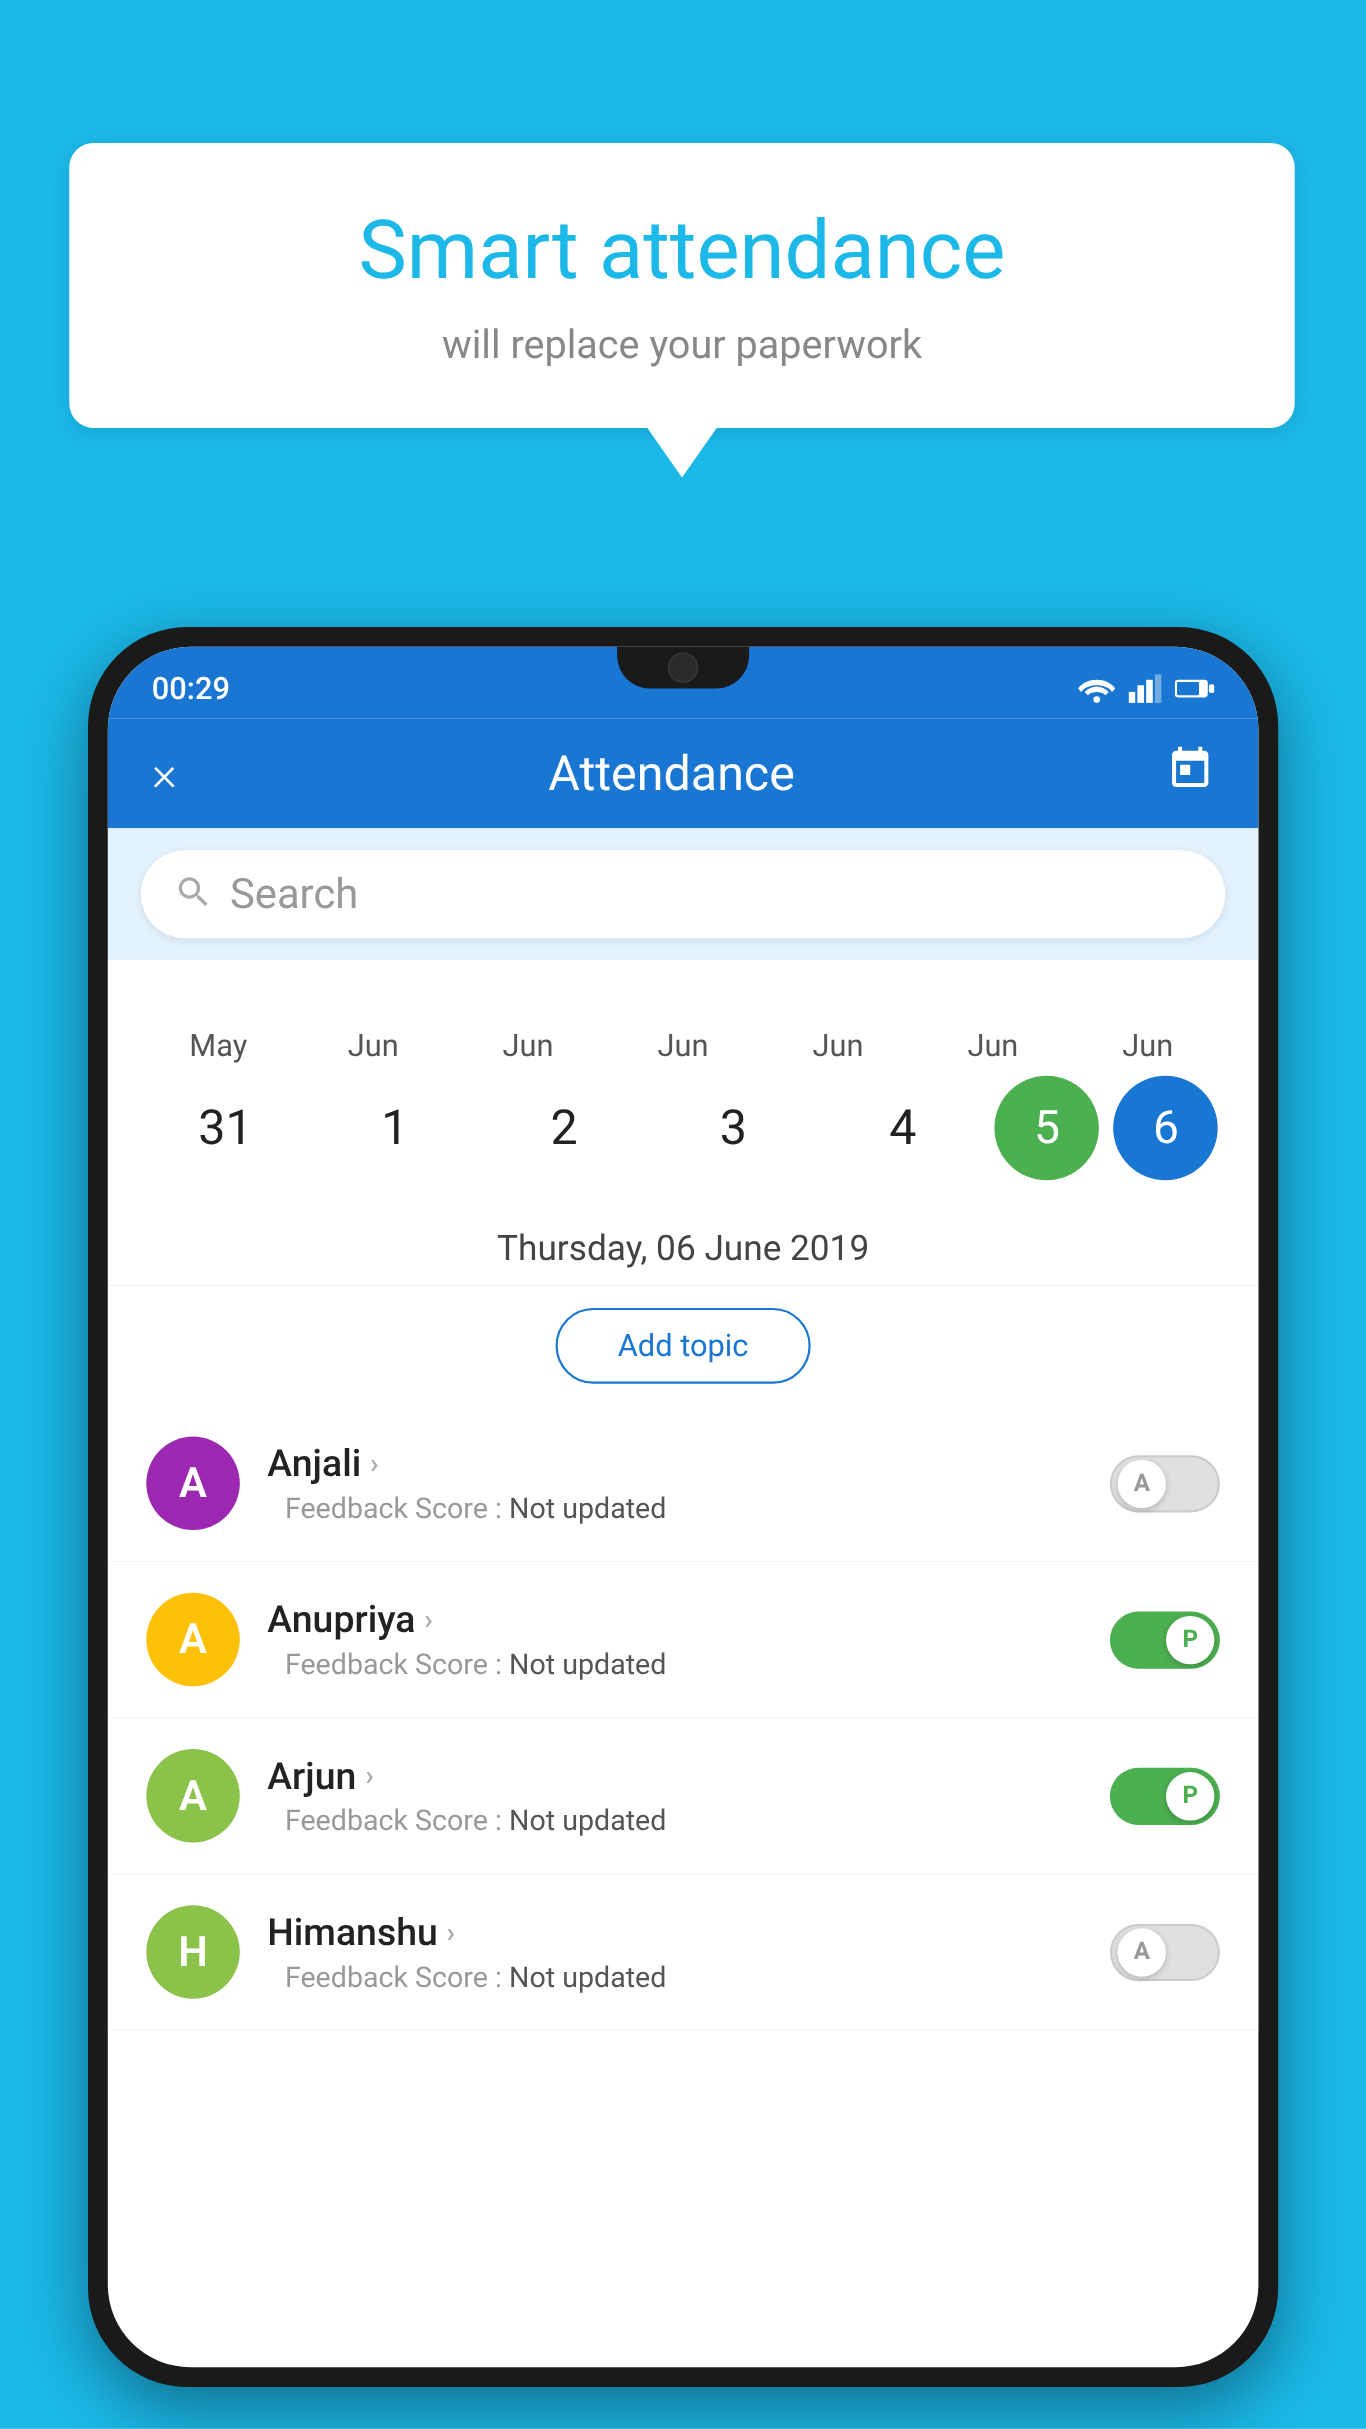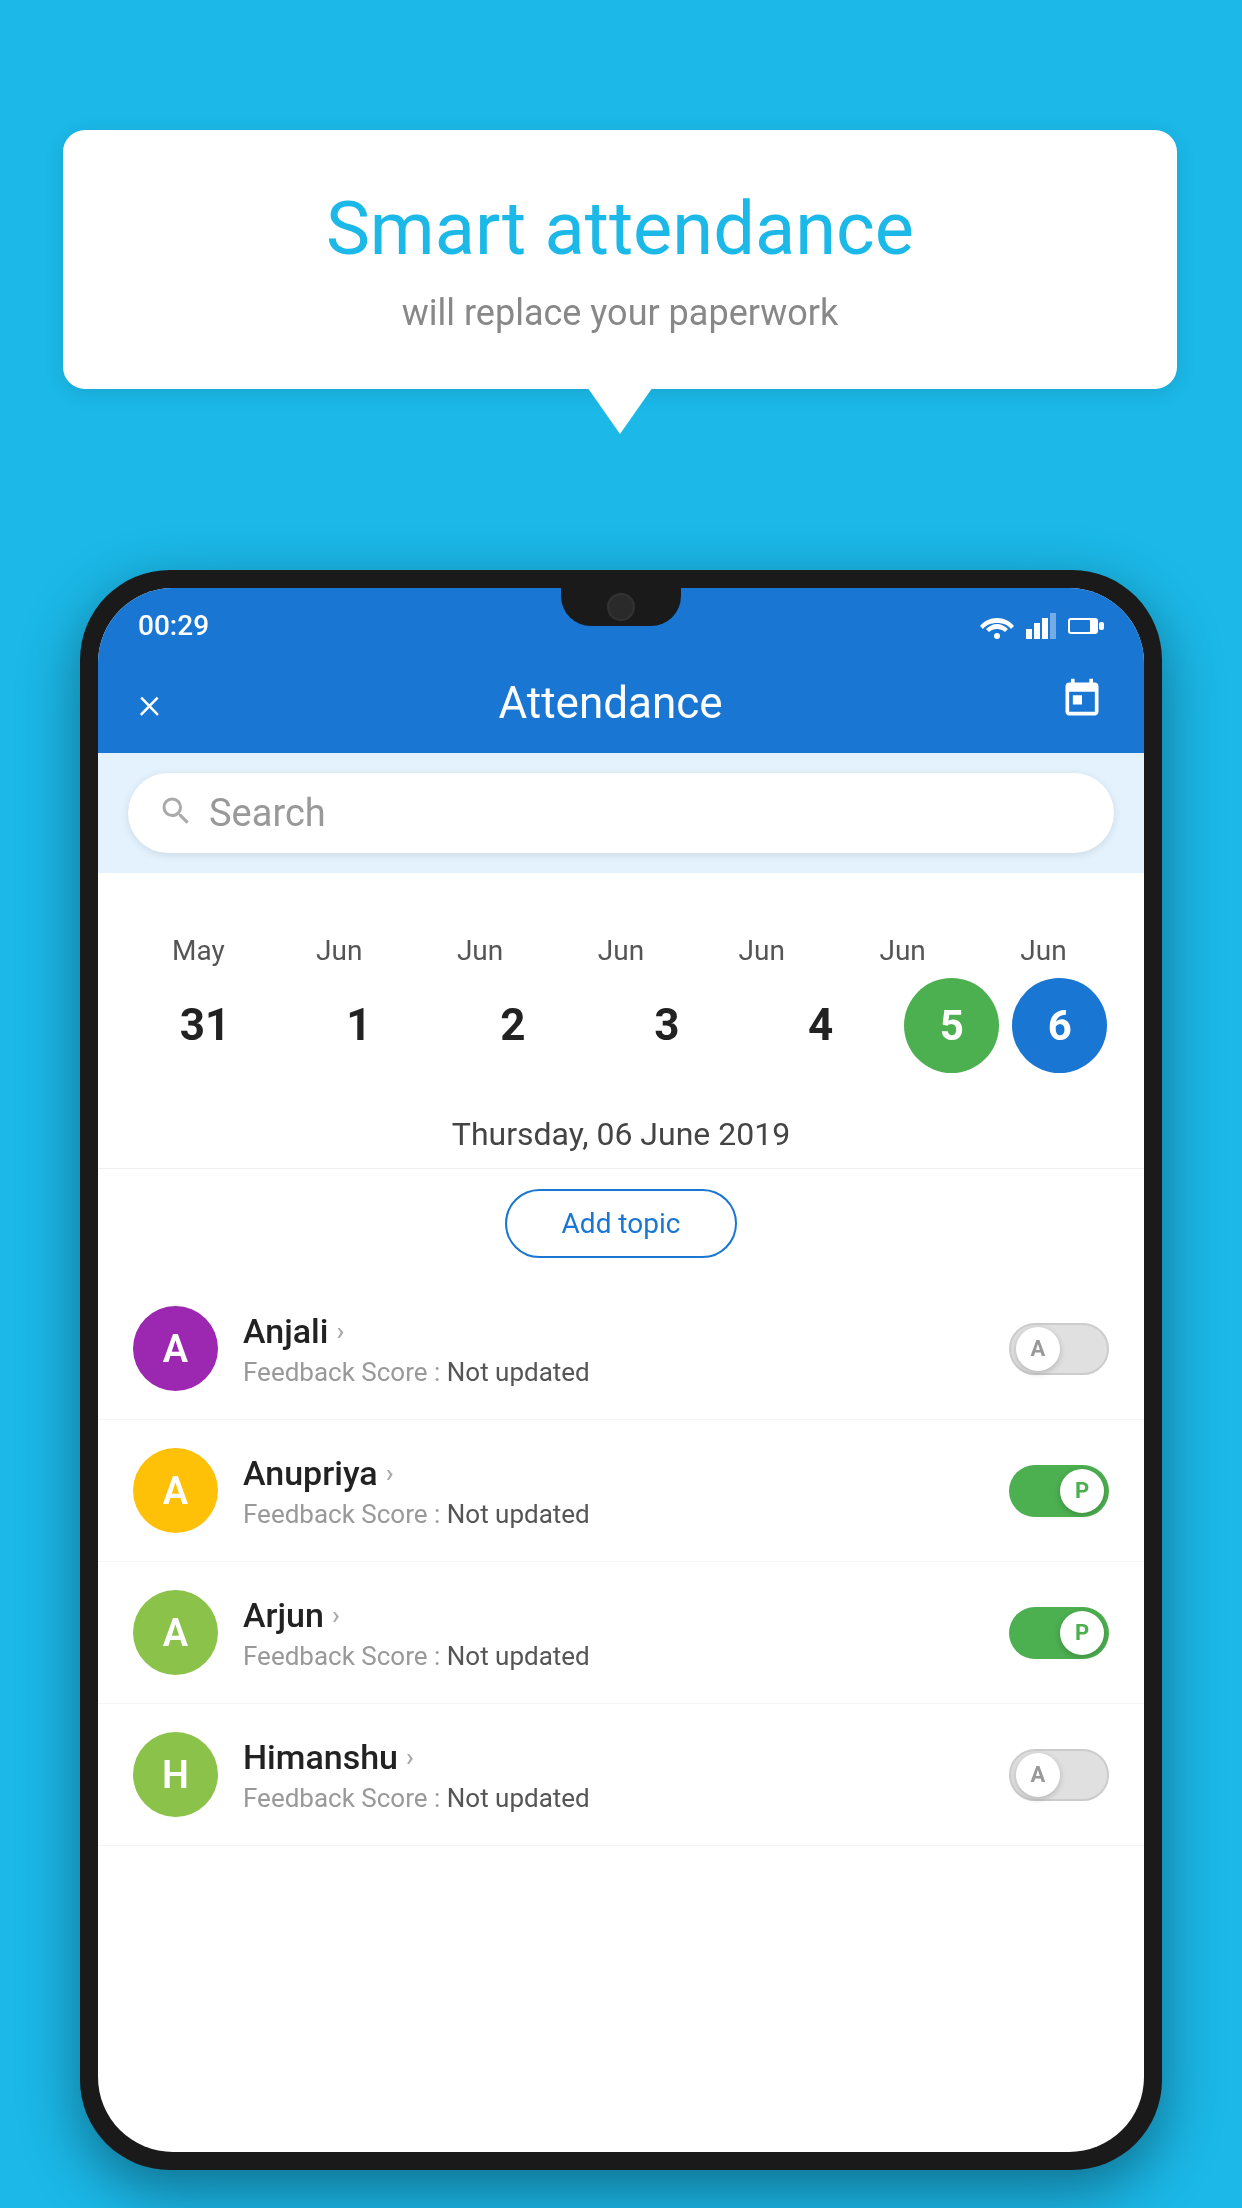--- a/index.html
+++ b/index.html
@@ -208,21 +208,21 @@
     }
 
     .calendar-days {
       display: flex;
       justify-content: space-around;
       align-items: center;
     }
 
     .cal-day {
       font-size: 44px;
-      font-weight: 700;
+      font-weight: 400;
       color: #222;
       text-align: left;
       width: 14.28%;
       height: 100px;
       display: flex;
       align-items: center;
       justify-content: center;
       border-radius: 50px;
     }
 
@@ -327,20 +327,21 @@
 
     .chevron-right {
       color: #aaa;
       font-size: 26px;
     }
 
     .student-feedback {
       font-size: 26px;
       color: #999;
       margin-top: 6px;
+      margin-left: 16px;
     }
 
     .student-feedback span {
       color: #555;
     }
 
     
     .toggle-switch {
       width: 100px;
       height: 52px;

